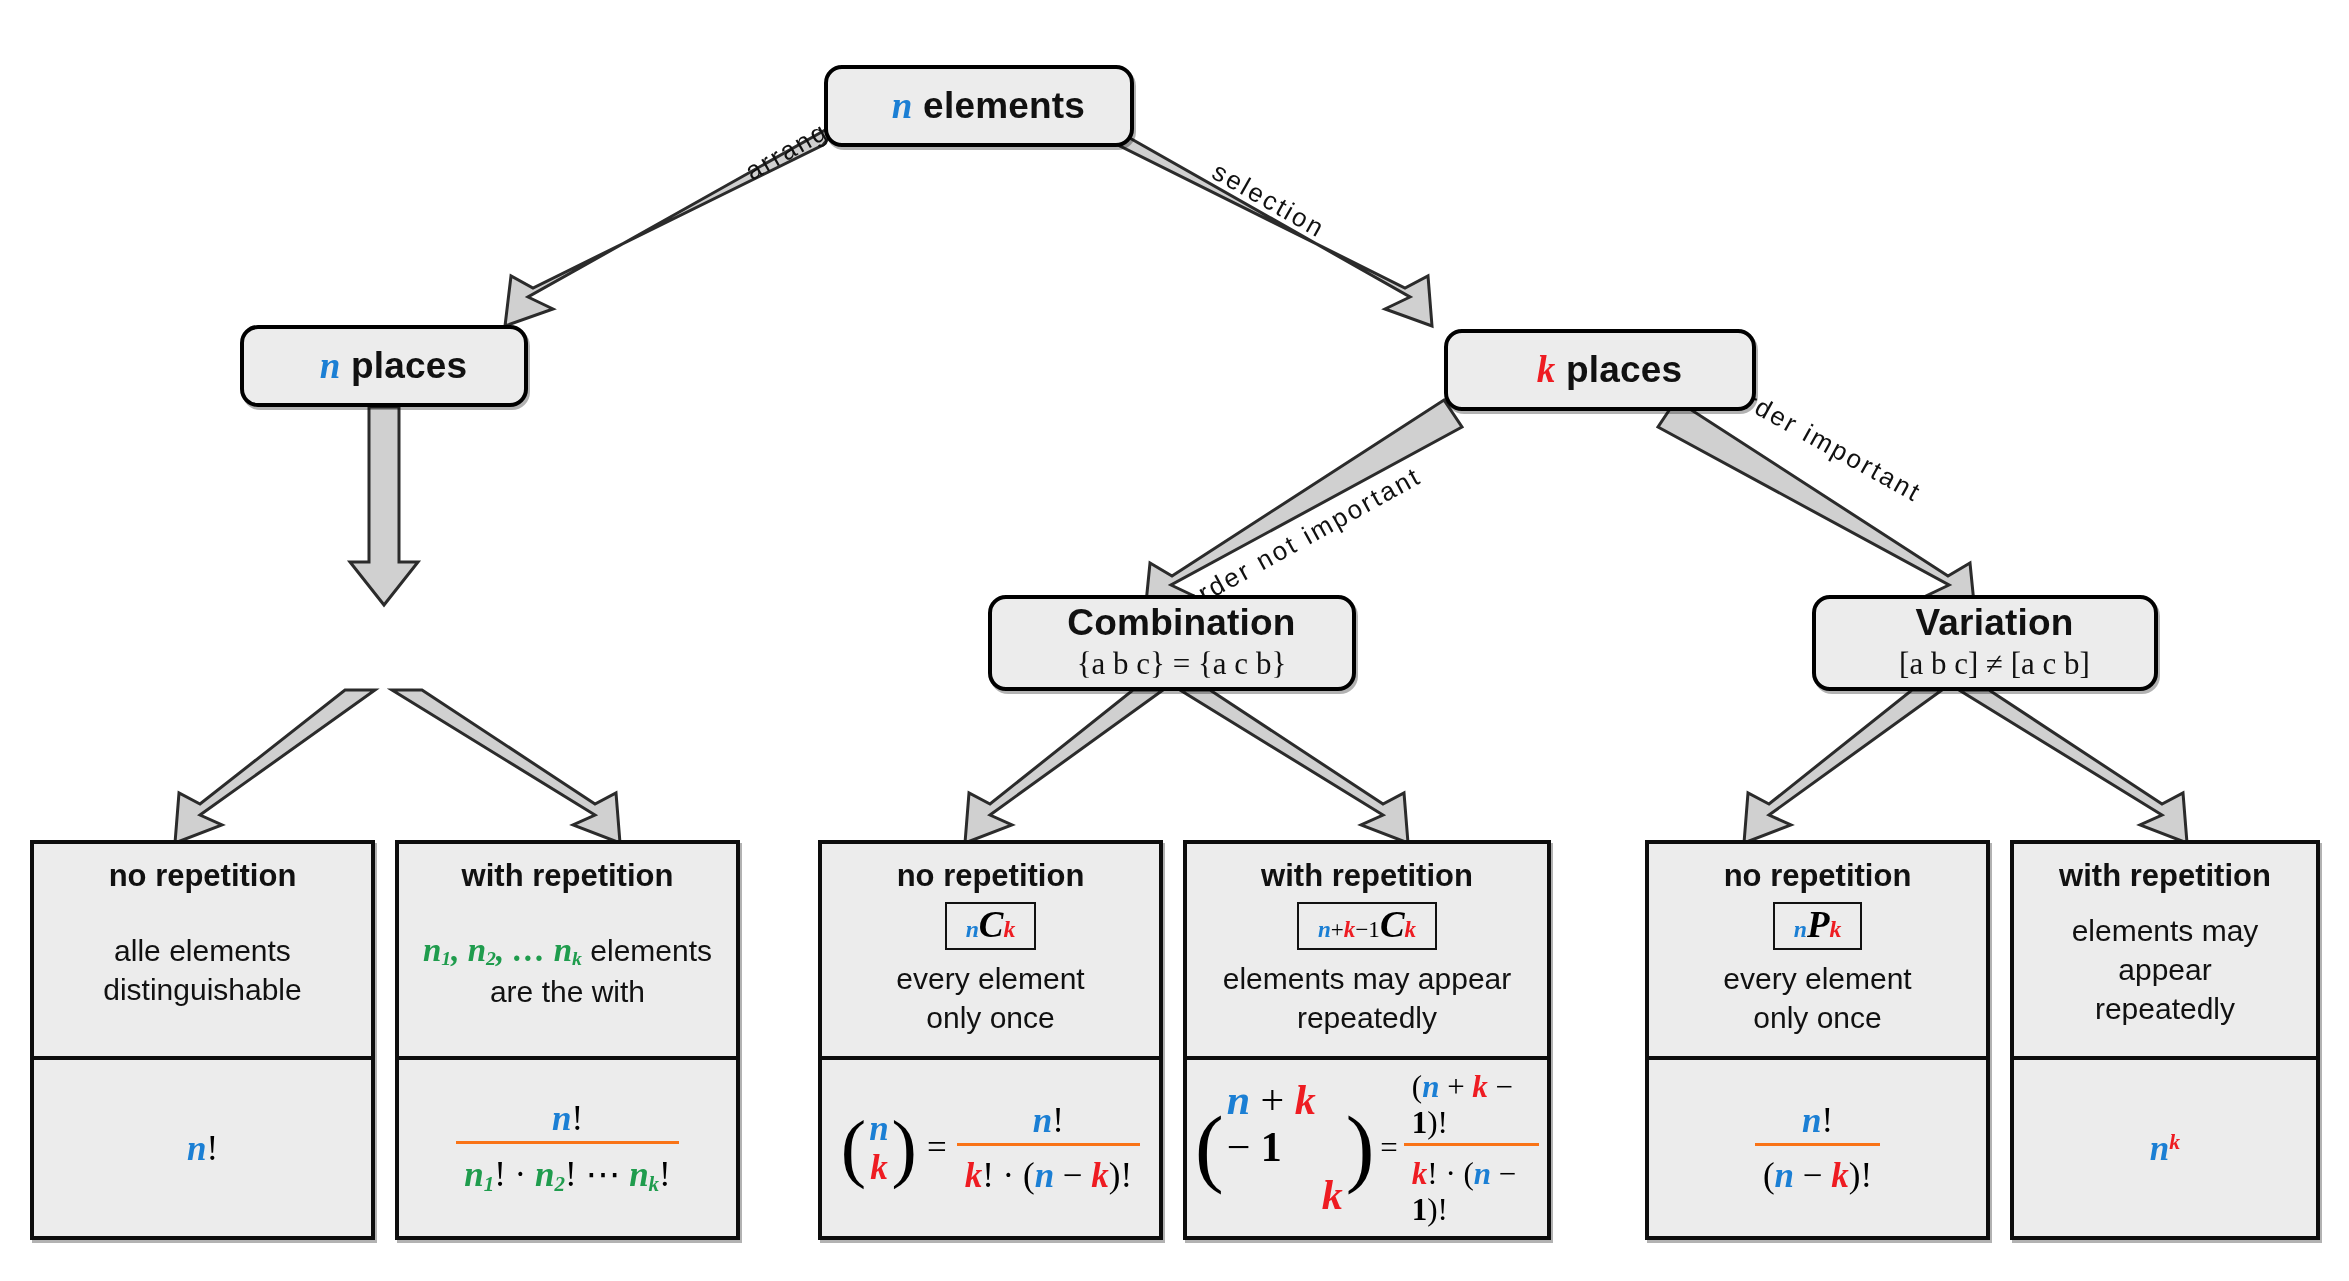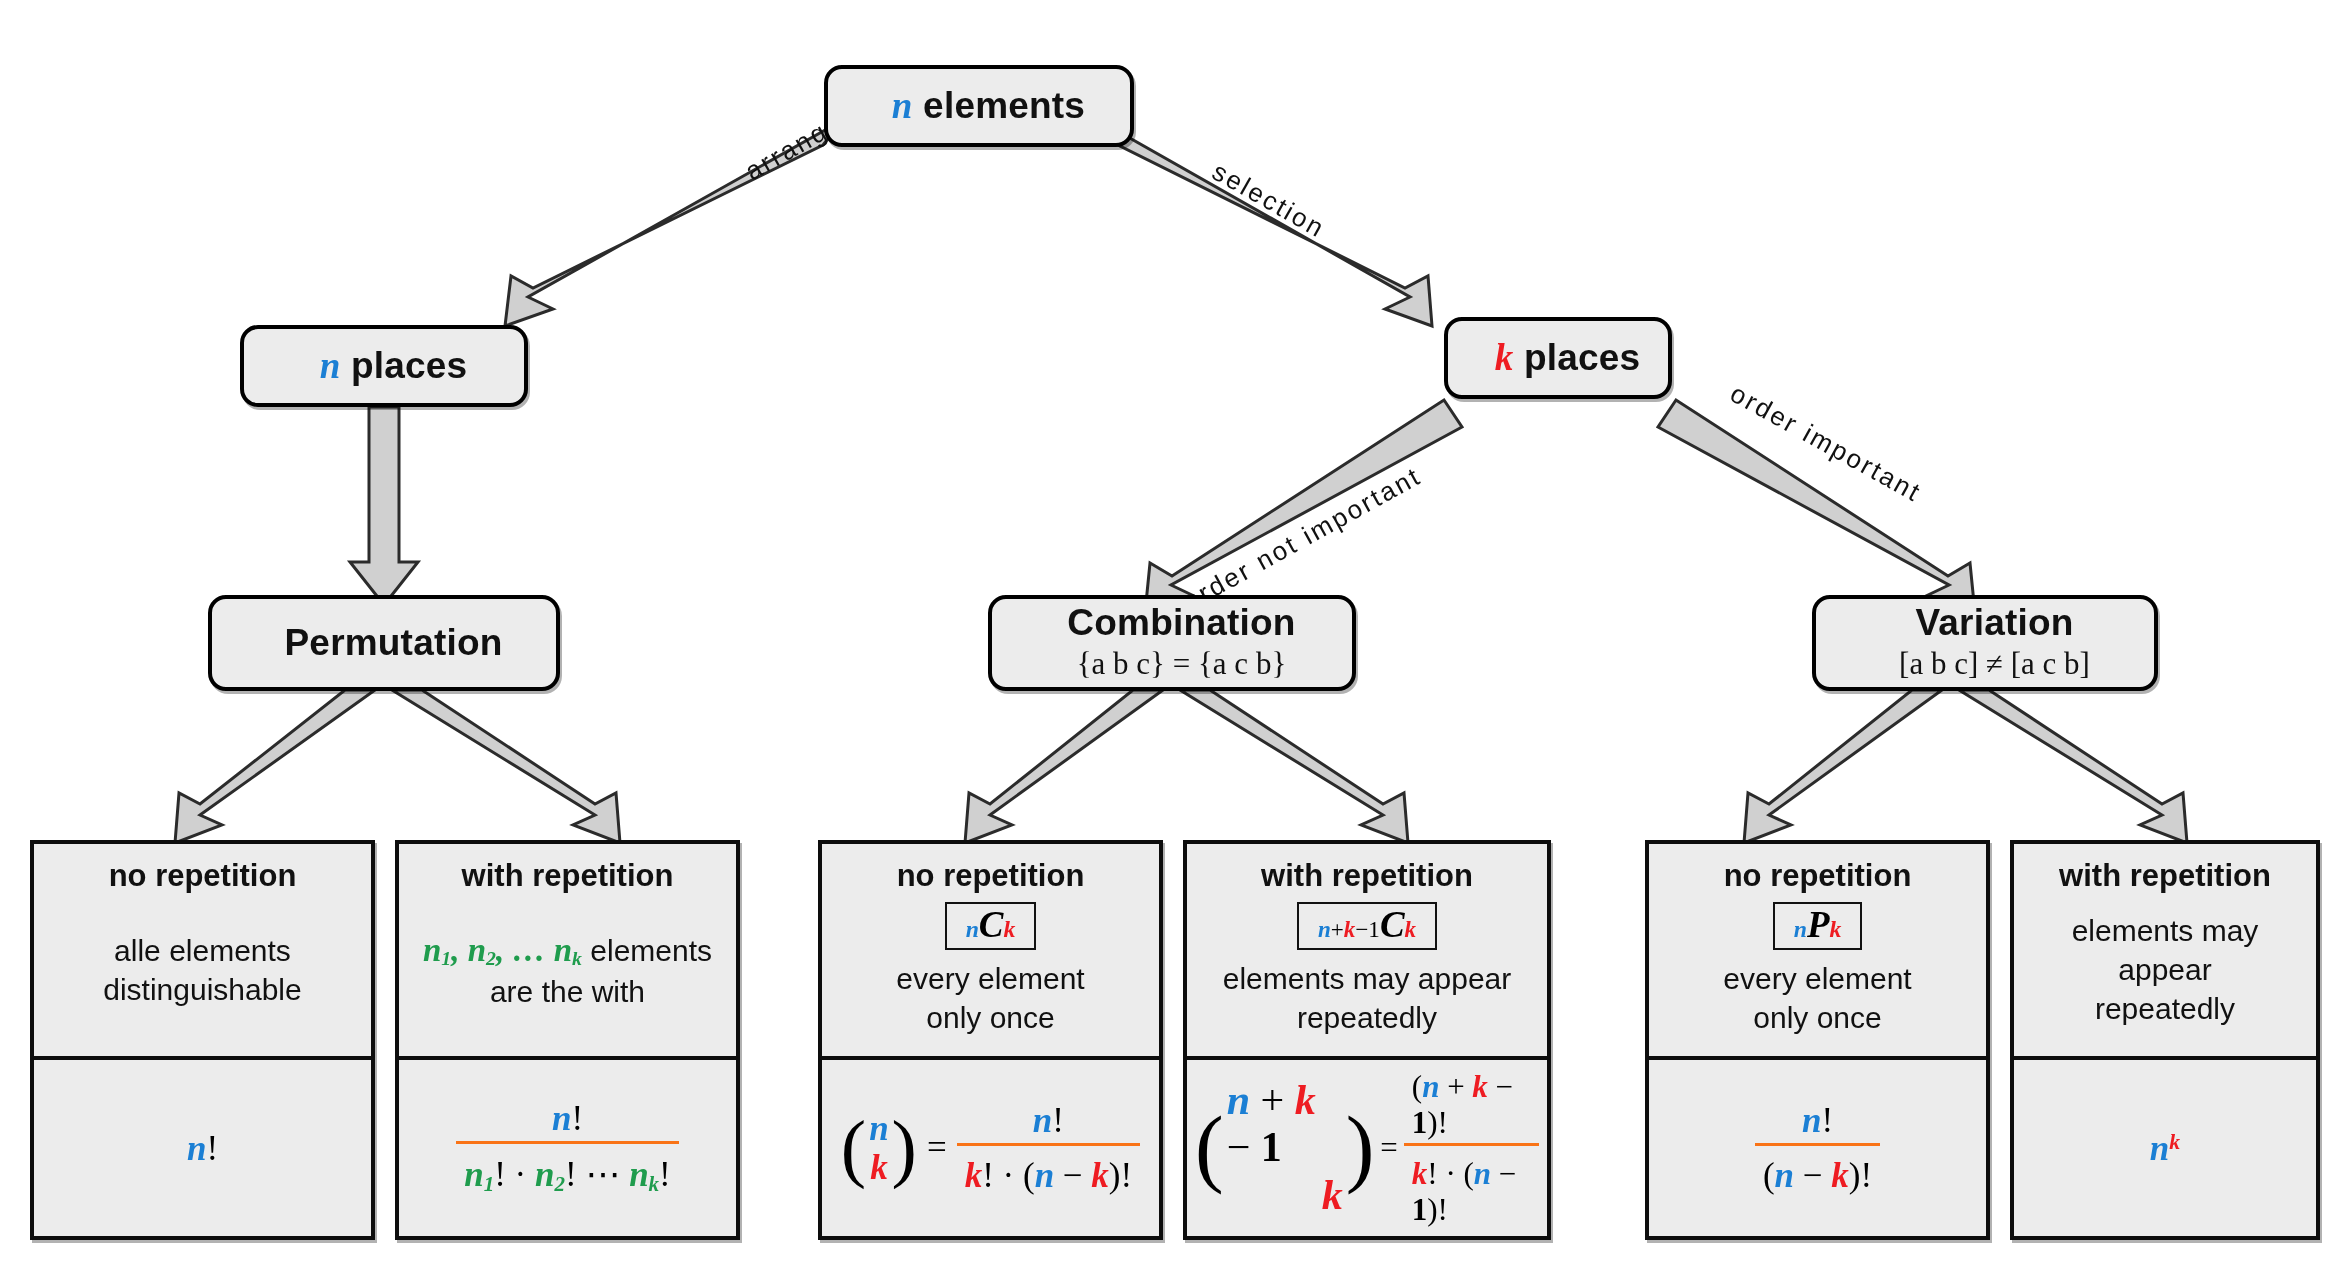--- a/index.html
+++ b/index.html
@@ -94,29 +94,26 @@
       <span class="m blue">n</span><span> elements</span>
     </div>
   </div>
 
   <div class="node" style="left:240px;top:325px;width:288px;height:82px;align-items:center;">
     <div class="ttl">
       <span class="m blue">n</span><span> places</span>
     </div>
   </div>
 
-  <div class="node" style="left:1444px;top:317px;width:228px;height:82px;">
+  <div class="node" style="left:1444px;top:329px;width:312px;height:82px;">
     <div class="ttl">
       <span class="m red">k</span><span> places</span>
     </div>
   </div>
 
-  <div class="node" style="left:208px;top:595px;width:352px;height:96px;">
-    <div class="ttl">Permutation</div>
-  </div>
 
   <div class="node" style="left:1812px;top:595px;width:346px;height:96px;">
     <div class="ttl">Variation</div>
     <div class="sub">[a b c] ≠ [a c b]</div>
   </div>
 
   <div class="node" style="left:988px;top:595px;width:368px;height:96px;">
     <div class="ttl">Combination</div>
     <div class="sub">{a b c} = {a c b}</div>
   </div>

